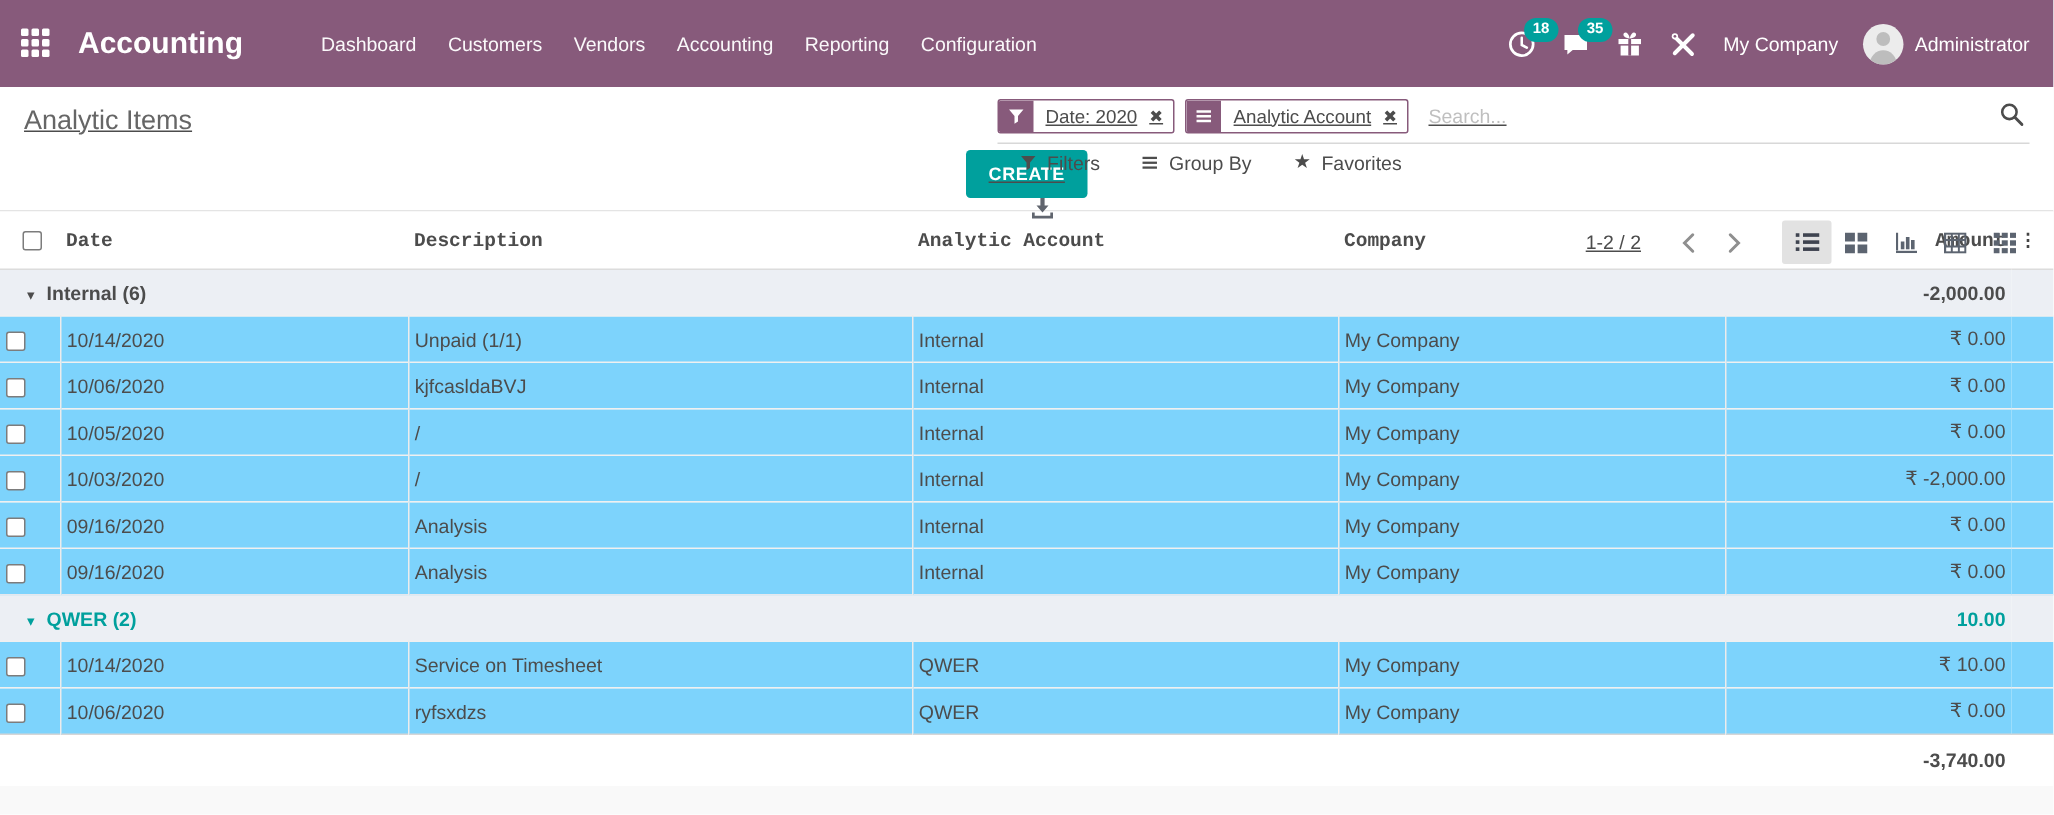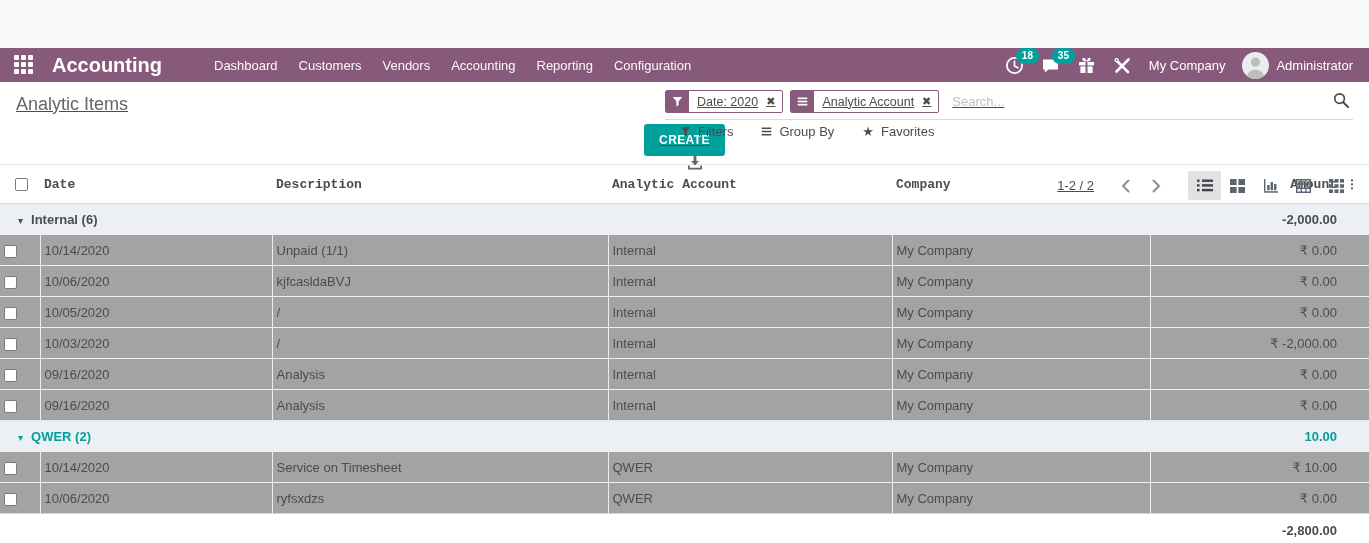--- a/index.html
+++ b/index.html
@@ -1,20 +1,20 @@
 <!DOCTYPE html>
 <html><head>
 <meta charset="utf-8">
 <style>
   * { box-sizing: border-box; margin: 0; padding: 0; }
   html,body { width:1369px; height:543px; overflow:hidden; }
   body { font-family:"Liberation Sans","DejaVu Sans",sans-serif; font-size:13px; color:#4c4c4c; background:#f9f9f9; }
 
   
-  .navbar { height:34px; background:#875A7B; display:flex; align-items:center; padding:0 16px 0 14px;margin-top:48px; }
+  .navbar { height:58px; background:#875A7B; display:flex; align-items:center; padding:0 16px 0 14px; }
   .apps-grid { width:20px; height:20px; display:grid; grid-template-columns:repeat(3,5px); grid-template-rows:repeat(3,5px); gap:2px; margin-right:18px; cursor:pointer; flex:none; }
   .apps-grid i { background:#fff; border-radius:1px; }
   .app-name { font-size:20px; font-weight:bold; color:#fff; margin-right:52px; white-space:nowrap; }
   .nav-menu { display:flex; gap:21px; }
   .nav-menu .nav-item { color:rgba(255,255,255,.96); cursor:pointer; white-space:nowrap; }
   .systray { margin-left:auto; display:flex; align-items:center; gap:17px;justify-content:space-between; }
   .sys-icon { position:relative; width:19px; height:19px; cursor:pointer; flex:none; }
   .sys-icon svg { display:block; }
   .badge { position:absolute; top:-8px; left:11px; background:#00A09D; color:#fff; font-size:10px; font-weight:bold; line-height:1; padding:3px 6px; border-radius:9px; }
   .sys-text { color:#fff; cursor:pointer; white-space:nowrap; }
@@ -51,21 +51,21 @@
   th { text-align:left; font-weight:bold; color:#4c4c4c; font-size:13px; padding:12px 4px 11px; border-bottom:1px solid #dcdcdc;font-family:Liberation Mono, monospace; }
   th.num, td.num { text-align:right; padding-right:4px; }
   th.dots-col { text-align:center; padding-left:0; padding-right:6px; }
   .kebab { color:#444; font-weight:bold; font-size:12px; cursor:pointer; letter-spacing:0; }
   .checkbox { display:inline-block; width:13px; height:13px; border:1px solid #7c7c7c; border-radius:2px; background:#fff; cursor:pointer; vertical-align:middle; }
   .cell-select { padding-left:15px; }
   tr.group-row td { background:#eceff4; font-weight:bold; padding:8px 4px 7px; border-top:1px solid #e4e8ee; }
   tr.group-row td.group-name-cell { padding-left:18px; }
   tr.group-row .caret { display:inline-block; font-size:10px; margin-right:8px; cursor:pointer; color:inherit; }
   tr.group-row.group-teal td { color:#00A09D; }
-  tr.item-row td { height:31px; padding:0 4px; border-top:1px solid #f0f0f0; background:#a3a3a3; }
+  tr.item-row td { height:31px; padding:0 4px; border-top:1px solid #f0f0f0; background:#7dd3fc; }
   tr.item-row { cursor:pointer; }
   td.v-sep { border-right:1px solid #ececec; }
   tr.footer-row td { border-top:1px solid #d6d6d6; height:34px; font-weight:bold; background:#fff; }
 </style>
 </head>
 <body>
 
 <div class="navbar">
   <div class="apps-grid">
     <i></i>
@@ -358,18 +358,18 @@
           <td class="cell-select v-sep"><span class="checkbox"></span></td>
           <td class="v-sep">10/06/2020</td>
           <td class="v-sep">ryfsxdzs</td>
           <td class="v-sep">QWER</td>
           <td class="v-sep">My Company</td>
           <td class="num">₹ 0.00</td>
           <td></td>
         </tr>
         <tr class="footer-row">
           <td colspan="5"></td>
-          <td class="num">-2,800.00</td>
+          <td class="num">-3,740.00</td>
           <td></td>
         </tr>
       </tbody>
   </table>
 </div>
 
 </body></html>

